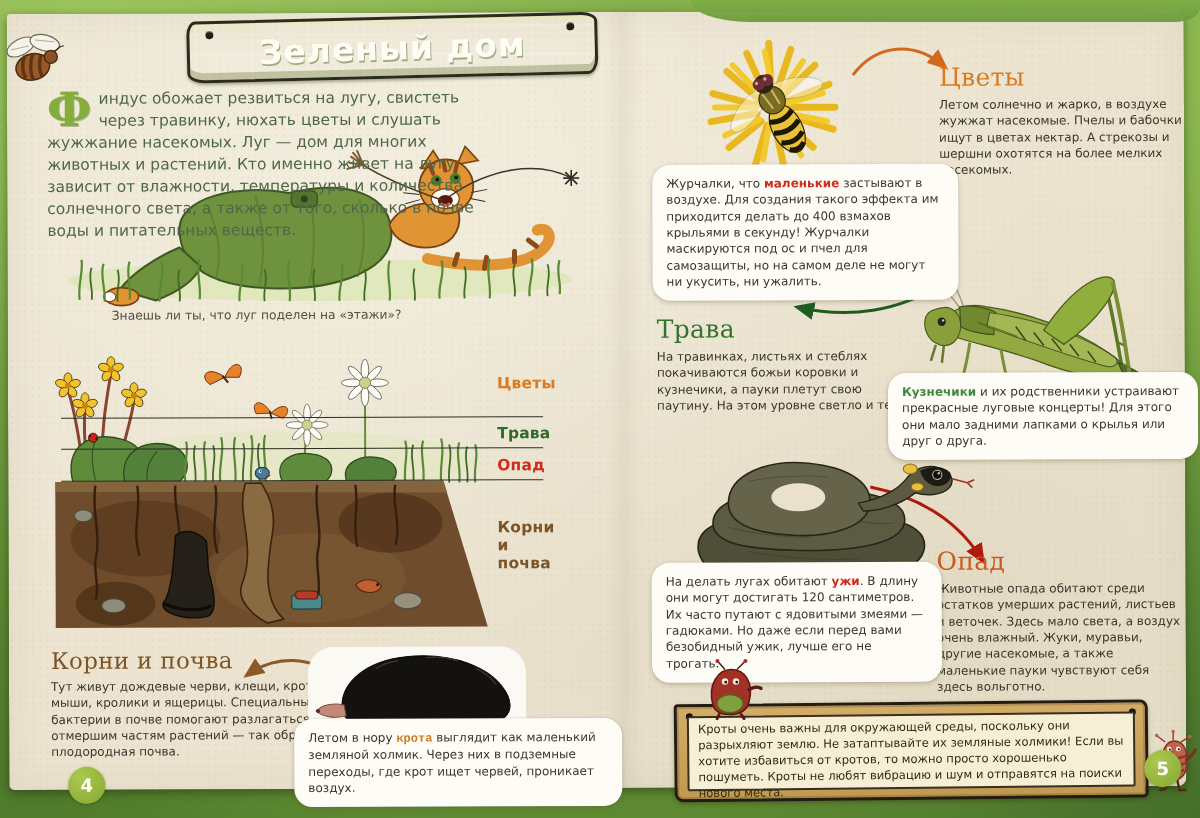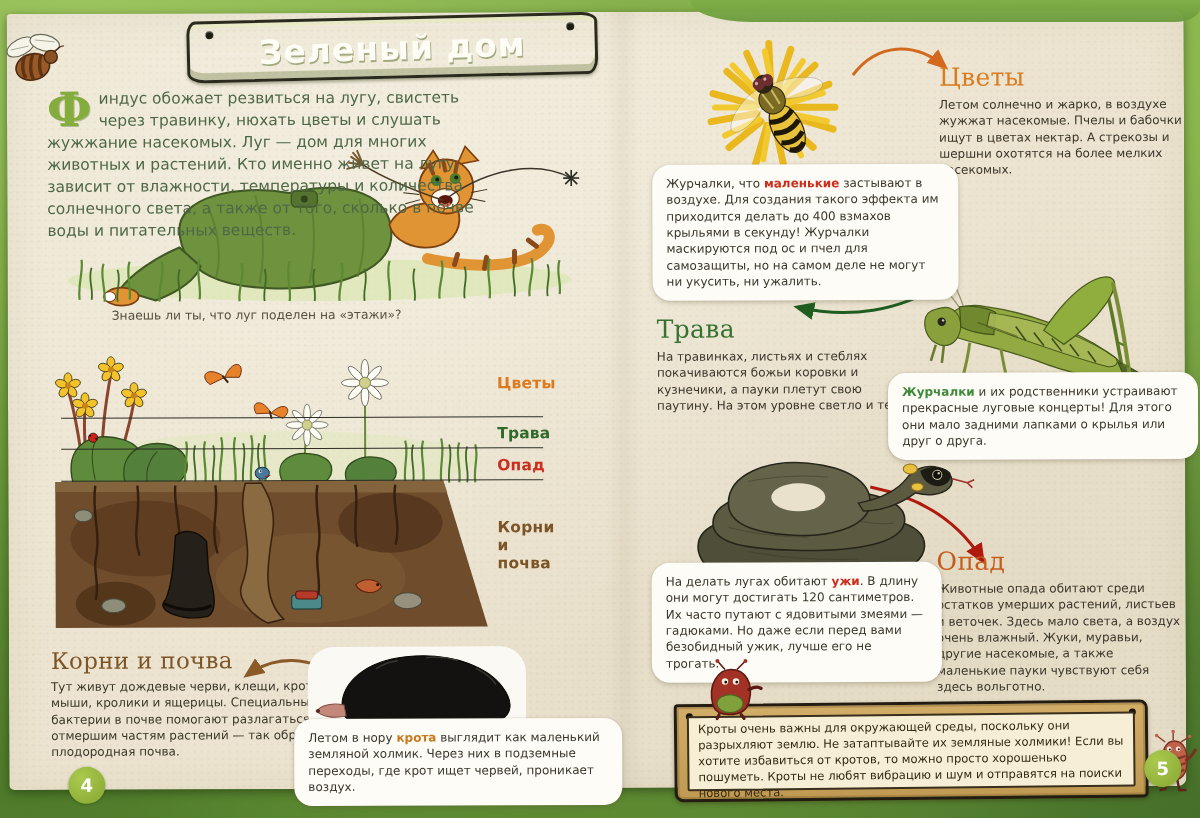--- a/index.html
+++ b/index.html
@@ -68,21 +68,21 @@
   .diagram{position:absolute;left:47px;top:320px;width:508px;height:294px;z-index:2;}
   .layer-line{position:absolute;left:6px;height:0;border-top:1.7px solid #2c2c24;width:482px;}
   .layer-label{position:absolute;left:442px;font-weight:bold;font-size:15.5px;letter-spacing:.2px;}
   .ll-0{color:#dd7a1d;top:42px;} .ll-1{color:#2f6b2b;top:92px;} .ll-2{color:#cc2d1c;top:124px;} .ll-3{color:#7d5426;top:186px;}
 
   
   .bubble{
     position:absolute;background:#fdfcf7;border-radius:18px;padding:11px 14px;z-index:5;
     box-shadow:0 2px 5px rgba(90,80,50,.28), 0 0 0 1px rgba(100,90,60,.06);
   }
-  .hl-brown{color:#c77a1e;} .hl-red{color:#cc2d1c;} .hl-green{color:#3f8a3a;}
+  .hl-brown{color:#c77a1e;font-family:Liberation Mono, monospace;} .hl-red{color:#cc2d1c;} .hl-green{color:#3f8a3a;}
 
   
   .wood{
     position:absolute;left:665px;top:691px;width:468px;height:92px;z-index:4;
     background:linear-gradient(180deg,#d2ad68,#c09a52);
     border:3px solid #241c10;border-radius:4px 8px 5px 9px;
     transform:rotate(-.4deg);
     box-shadow:inset 0 0 0 2px rgba(120,90,40,.35), 0 2px 4px rgba(50,40,15,.35);
   }
   .wood .nail{position:absolute;top:6px;width:7px;height:7px;border-radius:50%;background:#17130a;}
@@ -366,21 +366,21 @@
       </defs>
     <path d="M152,8 C112,34 62,42 10,30" stroke="#1e5c20" stroke-width="3" fill="none" marker-end="url(#mG)"></path>
   </svg>
 
   <div class="sec" style="left:649px;top:303px;width:262px">
     <h2 class="hand h-green">Трава</h2>
     <p class="copy">На травинках, листьях и стеблях покачиваются божьи коровки и кузнечики, а пауки плетут свою паутину. На этом уровне светло и тепло.</p>
   </div>
 
   <div class="bubble" style="left:880px;top:362px;width:282px">
-    <p class="copy"><b class="hl-green">Журчалки</b><span> и их родственники устраивают прекрасные луговые концерты! Для этого они мало задними лапками о крылья или друг о друга.</span></p>
+    <p class="copy"><b class="hl-green">Кузнечики</b><span> и их родственники устраивают прекрасные луговые концерты! Для этого они мало задними лапками о крылья или друг о друга.</span></p>
   </div>
 
   <svg class="abs" style="left:650px;top:420px;z-index:4" width="335" height="168" viewBox="0 0 335 168">
     <ellipse cx="150" cy="148" rx="125" ry="14" fill="#3c3220" opacity=".14"></ellipse>
     <path d="M40,120 C35,92 70,82 150,82 C230,82 268,92 266,116 C264,140 220,152 140,152 C70,152 45,142 40,120 Z" fill="#4f4e38" stroke="#26251a" stroke-width="1.6"></path>
     <path d="M55,96 C50,70 90,58 150,58 C215,58 250,70 246,92 C242,112 200,121 135,119 C85,117 60,112 55,96 Z" fill="#5c5b42" stroke="#26251a" stroke-width="1.6"></path>
     <path d="M70,72 C70,42 110,28 150,32 C190,36 216,52 211,76 C206,97 170,106 135,104 C100,102 70,94 70,72 Z" fill="#65644a" stroke="#26251a" stroke-width="1.6"></path>
     <ellipse cx="140" cy="66" rx="27" ry="14" fill="#e9e1cc"></ellipse>
     <path d="M200,72 C224,68 240,58 248,48 C255,38 268,33 281,37 C293,41 297,50 291,57 C283,65 268,65 257,62 C240,75 220,80 205,80 Z" fill="#5c5b42" stroke="#26251a" stroke-width="1.4"></path>
     <path d="M262,40 C272,34 286,35 292,42 C294,48 290,53 283,55 C273,57 264,50 262,40 Z" fill="#1c1c14"></path>

